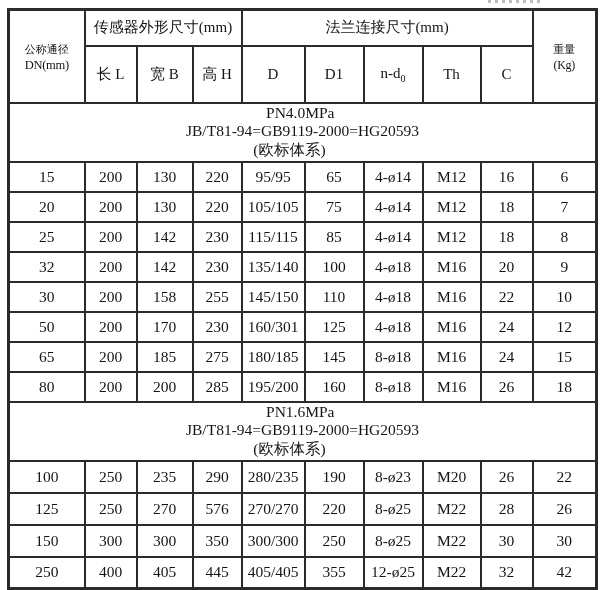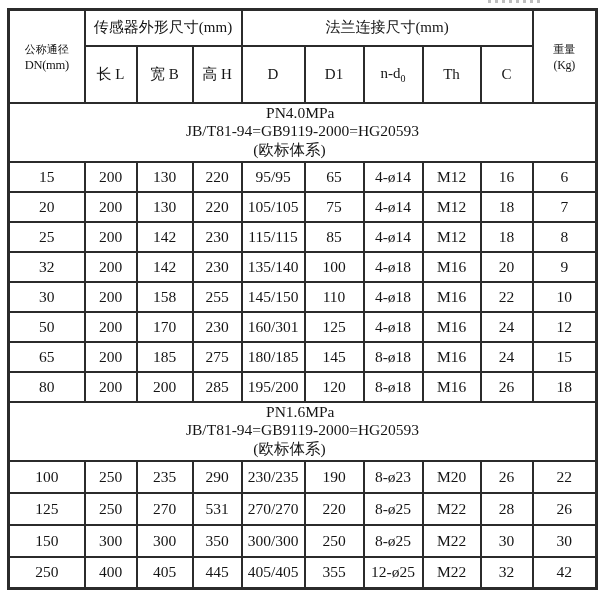--- a/index.html
+++ b/index.html
@@ -185,52 +185,52 @@
           <td>M16</td>
           <td>24</td>
           <td>15</td>
         </tr>
         <tr class="data-row s0">
           <td>80</td>
           <td>200</td>
           <td>200</td>
           <td>285</td>
           <td>195/200</td>
-          <td>120</td>
+          <td>160</td>
           <td>8-ø18</td>
           <td>M16</td>
           <td>26</td>
           <td>18</td>
         </tr>
         <tr class="pn-row">
           <td colspan="10">
             <div class="pn-flex">
               <span class="pn-pressure">PN1.6MPa</span>
               <span class="pn-standard">JB/T81-94=GB9119-2000=HG20593</span>
               <span class="pn-note">(欧标体系)</span>
             </div>
           </td>
         </tr>
         <tr class="data-row s1">
           <td>100</td>
           <td>250</td>
           <td>235</td>
           <td>290</td>
-          <td>230/235</td>
+          <td>280/235</td>
           <td>190</td>
           <td>8-ø23</td>
           <td>M20</td>
           <td>26</td>
           <td>22</td>
         </tr>
         <tr class="data-row s1">
           <td>125</td>
           <td>250</td>
           <td>270</td>
-          <td>531</td>
+          <td>576</td>
           <td>270/270</td>
           <td>220</td>
           <td>8-ø25</td>
           <td>M22</td>
           <td>28</td>
           <td>26</td>
         </tr>
         <tr class="data-row s1">
           <td>150</td>
           <td>300</td>

